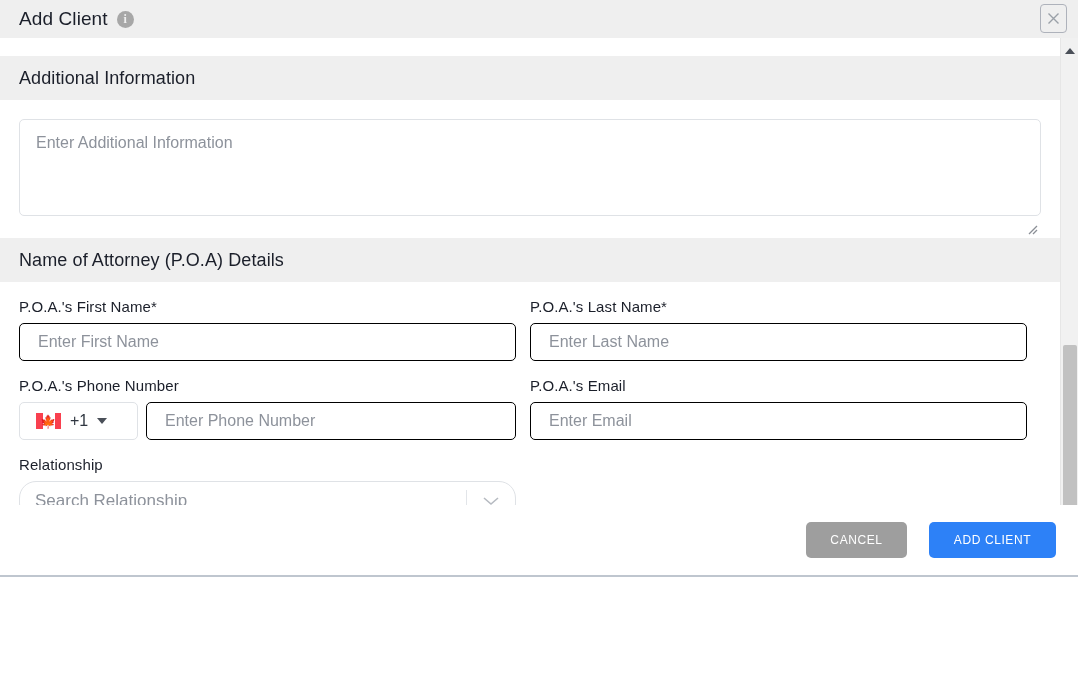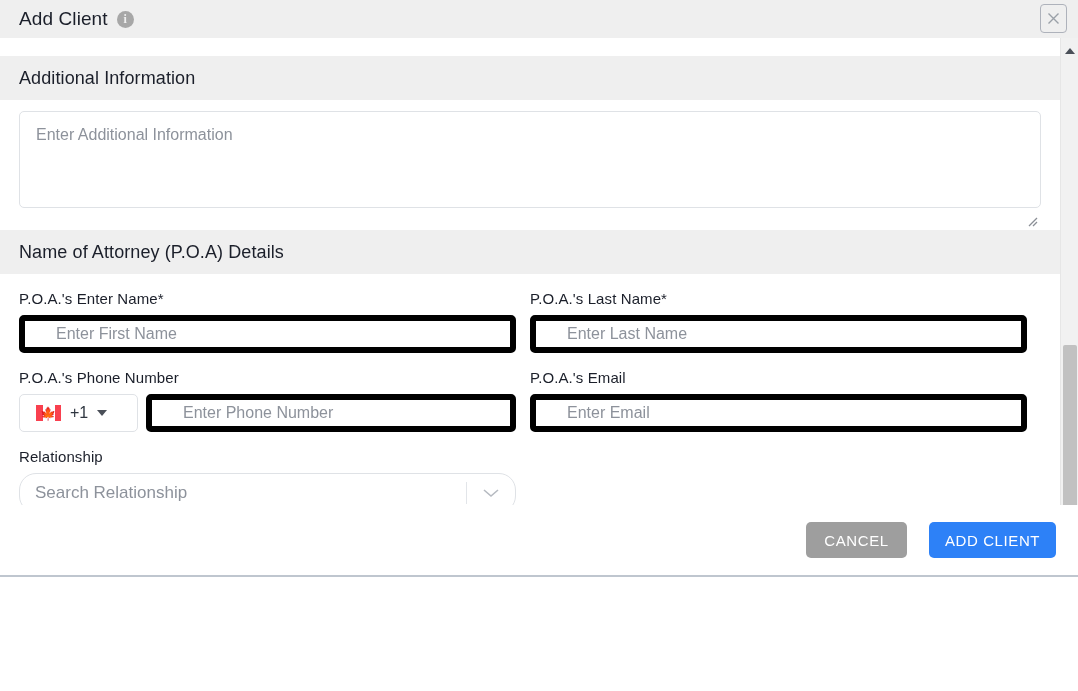--- a/index.html
+++ b/index.html
@@ -62,21 +62,21 @@
     background: #efefef;
     display: flex; align-items: center;
     font-size: 18px;
     color: #1b1f2a;
     padding-left: 19px;
     letter-spacing: .1px;
   }
   .section-body { background: #ffffff; padding: 0 19px; }
 
   
-  .textarea-wrap { padding-top: 11px; padding-bottom: 22px; }
+  .textarea-wrap { padding-top: 19px; padding-bottom: 22px; }
   .ta {
     width: 1022px; height: 97px;
     border: 1px solid #dfe2e6;
     border-radius: 5px;
     background: #fff;
     padding: 14px 16px;
     font-size: 16px;
     font-family: "Liberation Sans", sans-serif;
     color: #2f3640;
     resize: none;
@@ -97,24 +97,24 @@
   .col + .col { margin-left: 0; }
   .field { padding-top: 16px; }
   .label {
     font-size: 15px;
     color: #1b1f2a;
     margin-bottom: 8px;
     letter-spacing: .1px;
   }
   .inp {
     width: 497px; height: 38px;
-    border: 6px solid #000000;
+    border: 1px solid #000000;
     border-radius: 5px;
     background: #fff;
-    padding: 0 31px;
+    padding: 0 18px;
     font-size: 16px;
     font-family: "Liberation Sans", sans-serif;
     color: #2f3640;
     outline: none;
     display: block;
   }
   .inp::placeholder { color: #8d929b; }
 
   
   .phone { display: flex; width: 497px; }
@@ -183,21 +183,21 @@
   .footer {
     position: absolute; left: 0; bottom: 0;
     width: 1078px; height: 70px;
     background: #ffffff;
     display: flex; align-items: center; justify-content: flex-end;
     padding-right: 22px;
   }
   .btn {
     border: none; cursor: pointer;
     font-family: "Liberation Sans", sans-serif;
-    font-size: 15px;
+    font-size: 12px;
     letter-spacing: .6px;
     border-radius: 5px;
     color: #ffffff;
     height: 36px;
   }
   .btn-cancel { background: #9e9e9e; width: 101px; margin-right: 22px; }
   .btn-primary { background: #2d81f7; width: 127px; }
 
   
   .scrollbar {
@@ -245,21 +245,21 @@
           <path d="M13 5 L5 13 M13 9 L9 13" stroke="#8b8f96" stroke-width="1.3" fill="none"></path>
         </svg>
       </div>
     </div>
 
     <div class="section-head">Name of Attorney (P.O.A) Details</div>
     <div class="section-body">
 
       <div class="row">
         <div class="col field">
-          <div class="label">P.O.A.'s Enter Name*</div>
+          <div class="label">P.O.A.'s First Name*</div>
           <input class="inp" type="text" placeholder="Enter First Name" style="">
         </div>
         <div class="col field">
           <div class="label">P.O.A.'s Last Name*</div>
           <input class="inp" type="text" placeholder="Enter Last Name" style="">
         </div>
       </div>
 
       <div class="row">
         <div class="col field">

